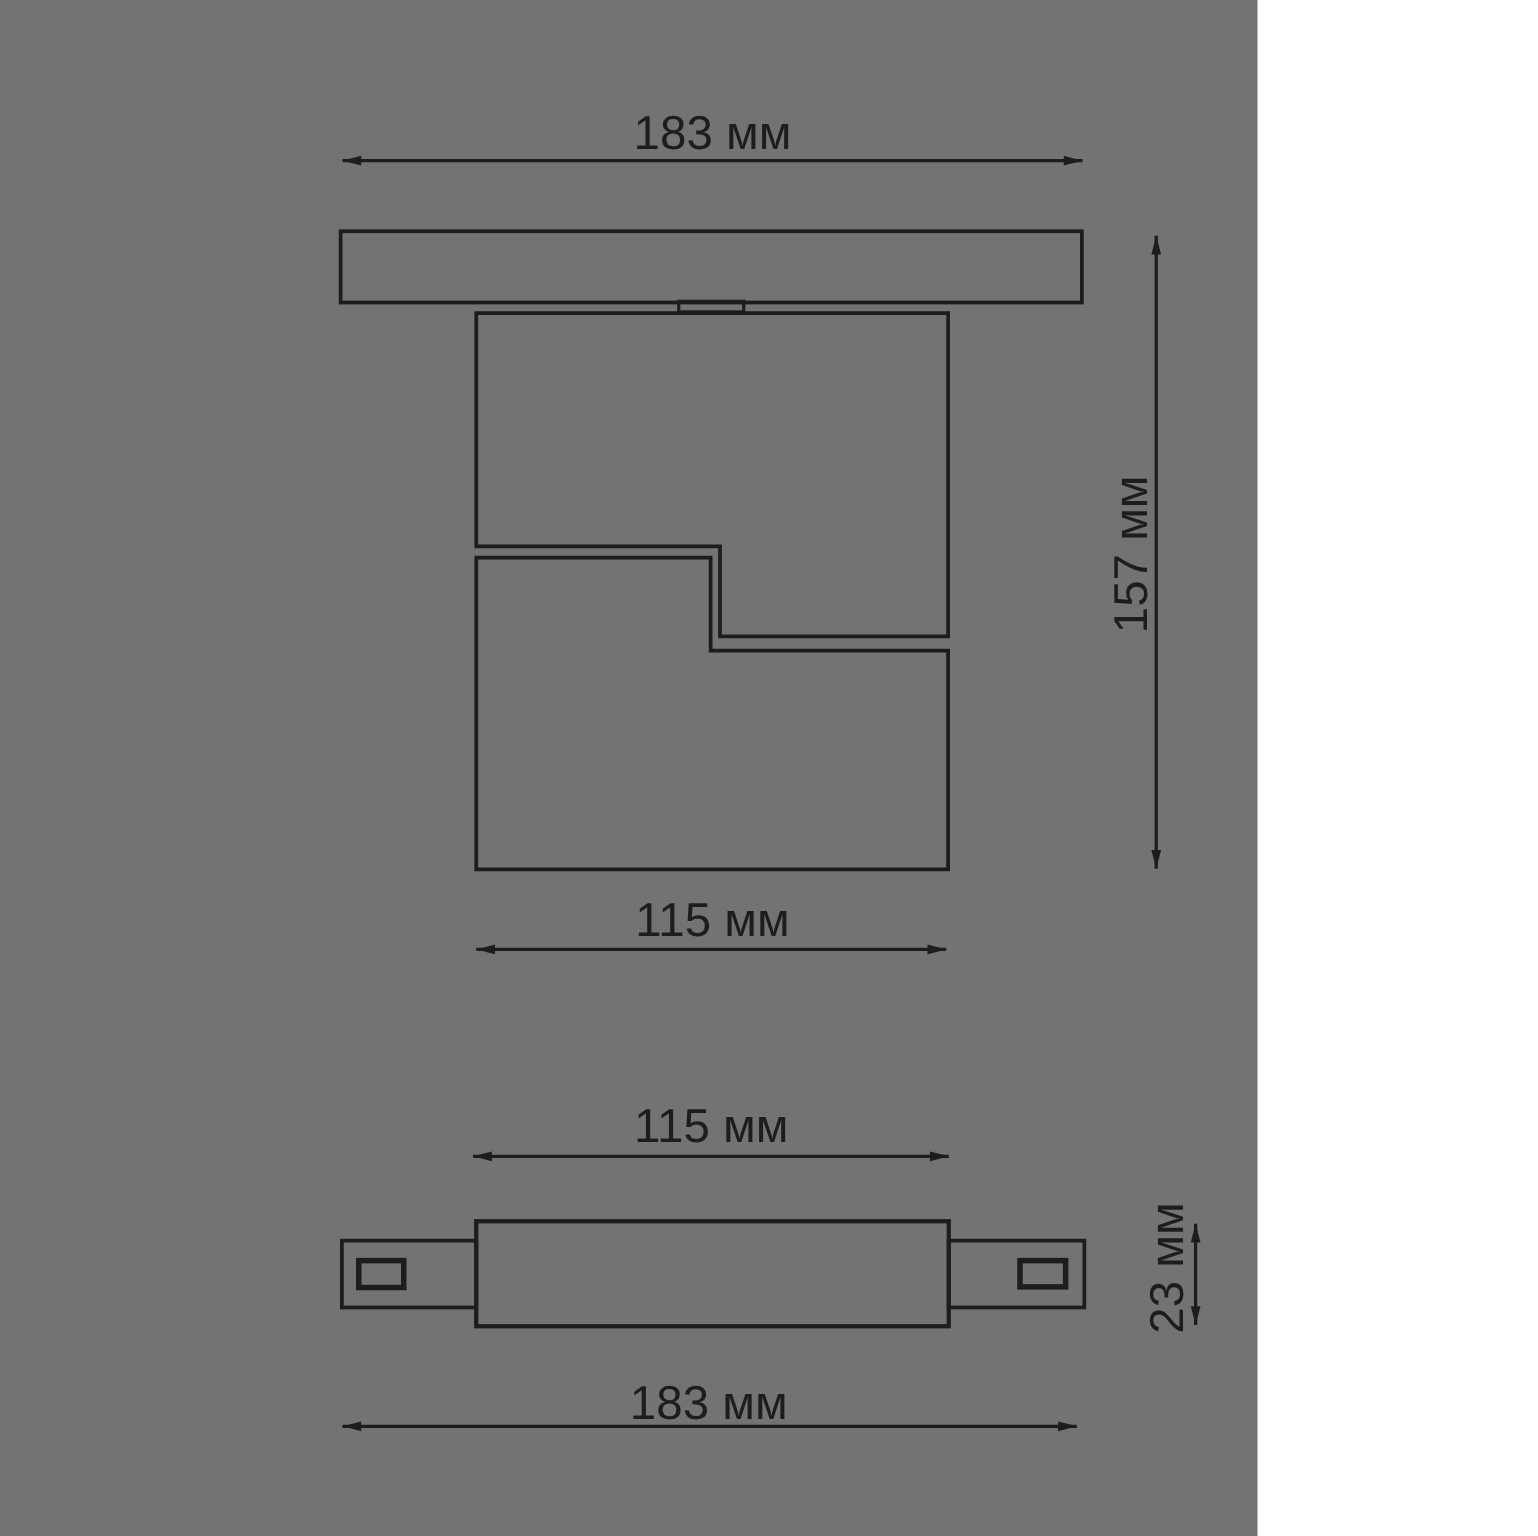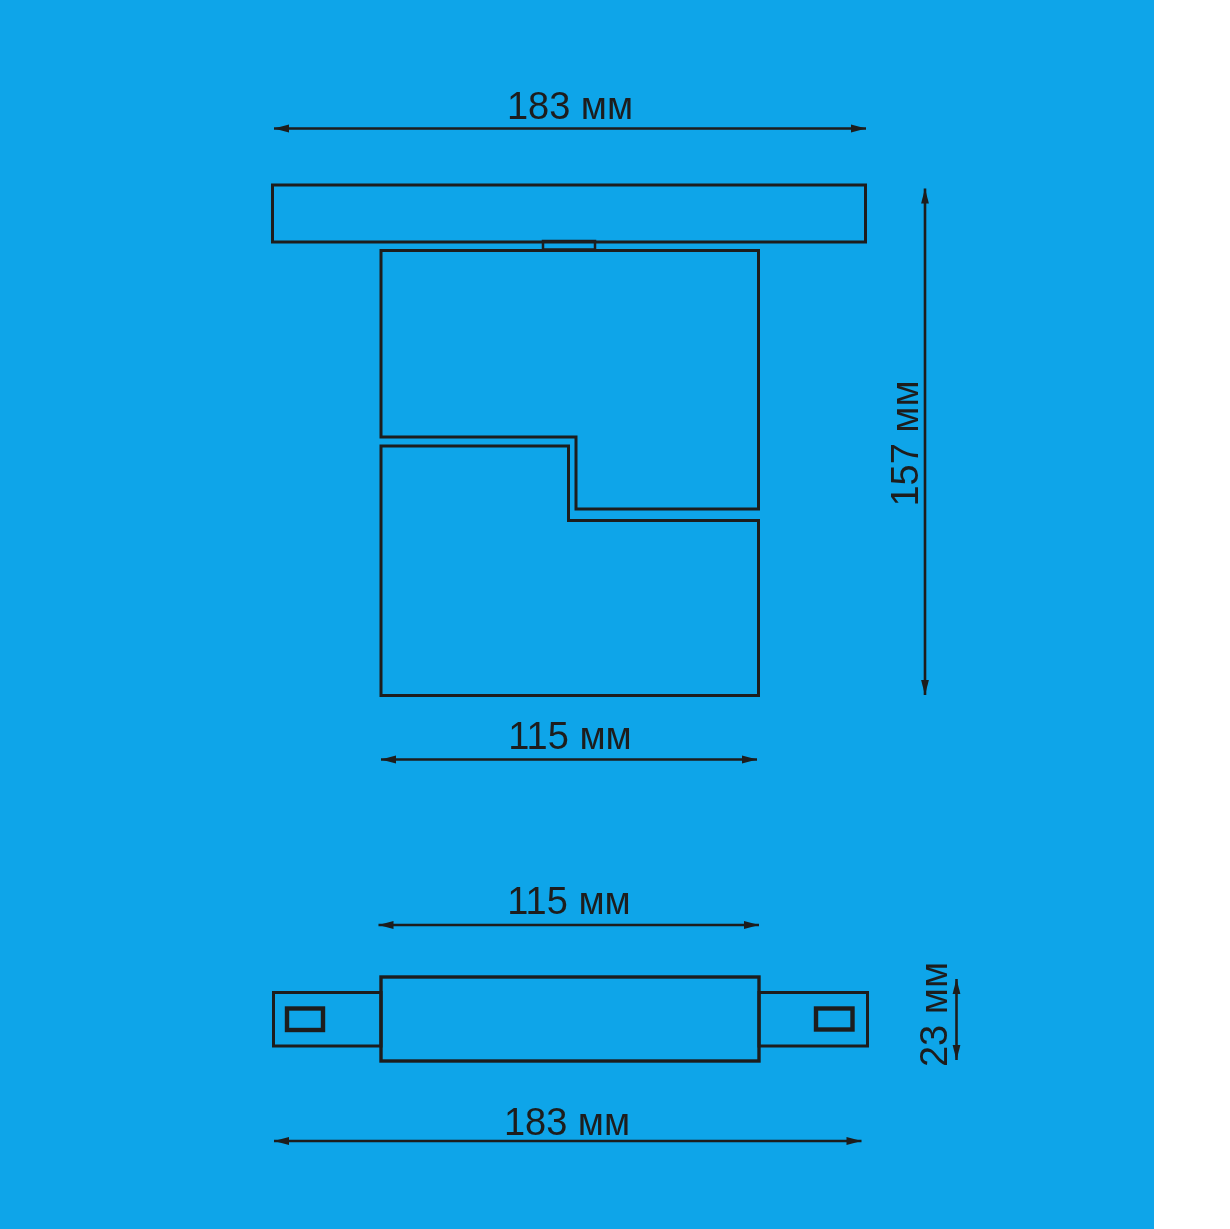--- a/index.html
+++ b/index.html
@@ -1,16 +1,16 @@
 <!DOCTYPE html>
 <html><head>
 <meta charset="utf-8">
 <style>
   html,body{margin:0;padding:0;background:#ffffff;}
-  .page{width:1154px;height:1229px;position:relative;background:#0ea5e9;}
+  .page{width:1006px;height:1229px;position:relative;background:#737373;}
   svg{position:absolute;left:0;top:0;}
   text{font-family:"Liberation Sans", sans-serif;font-size:38px;fill:#1d1d1d;}
 </style>
 </head>
 <body>
 <div class="page">
 <svg width="1230" height="1229" viewBox="0 0 1230 1229">
 <defs>
 <marker id="ah" viewBox="0 0 16 10" markerWidth="16" markerHeight="10" refX="15.5" refY="5" orient="auto-start-reverse" markerUnits="userSpaceOnUse">
   <path d="M15.5,5 L0.5,1.1 L0.5,8.9 Z" fill="#1d1d1d"></path>

